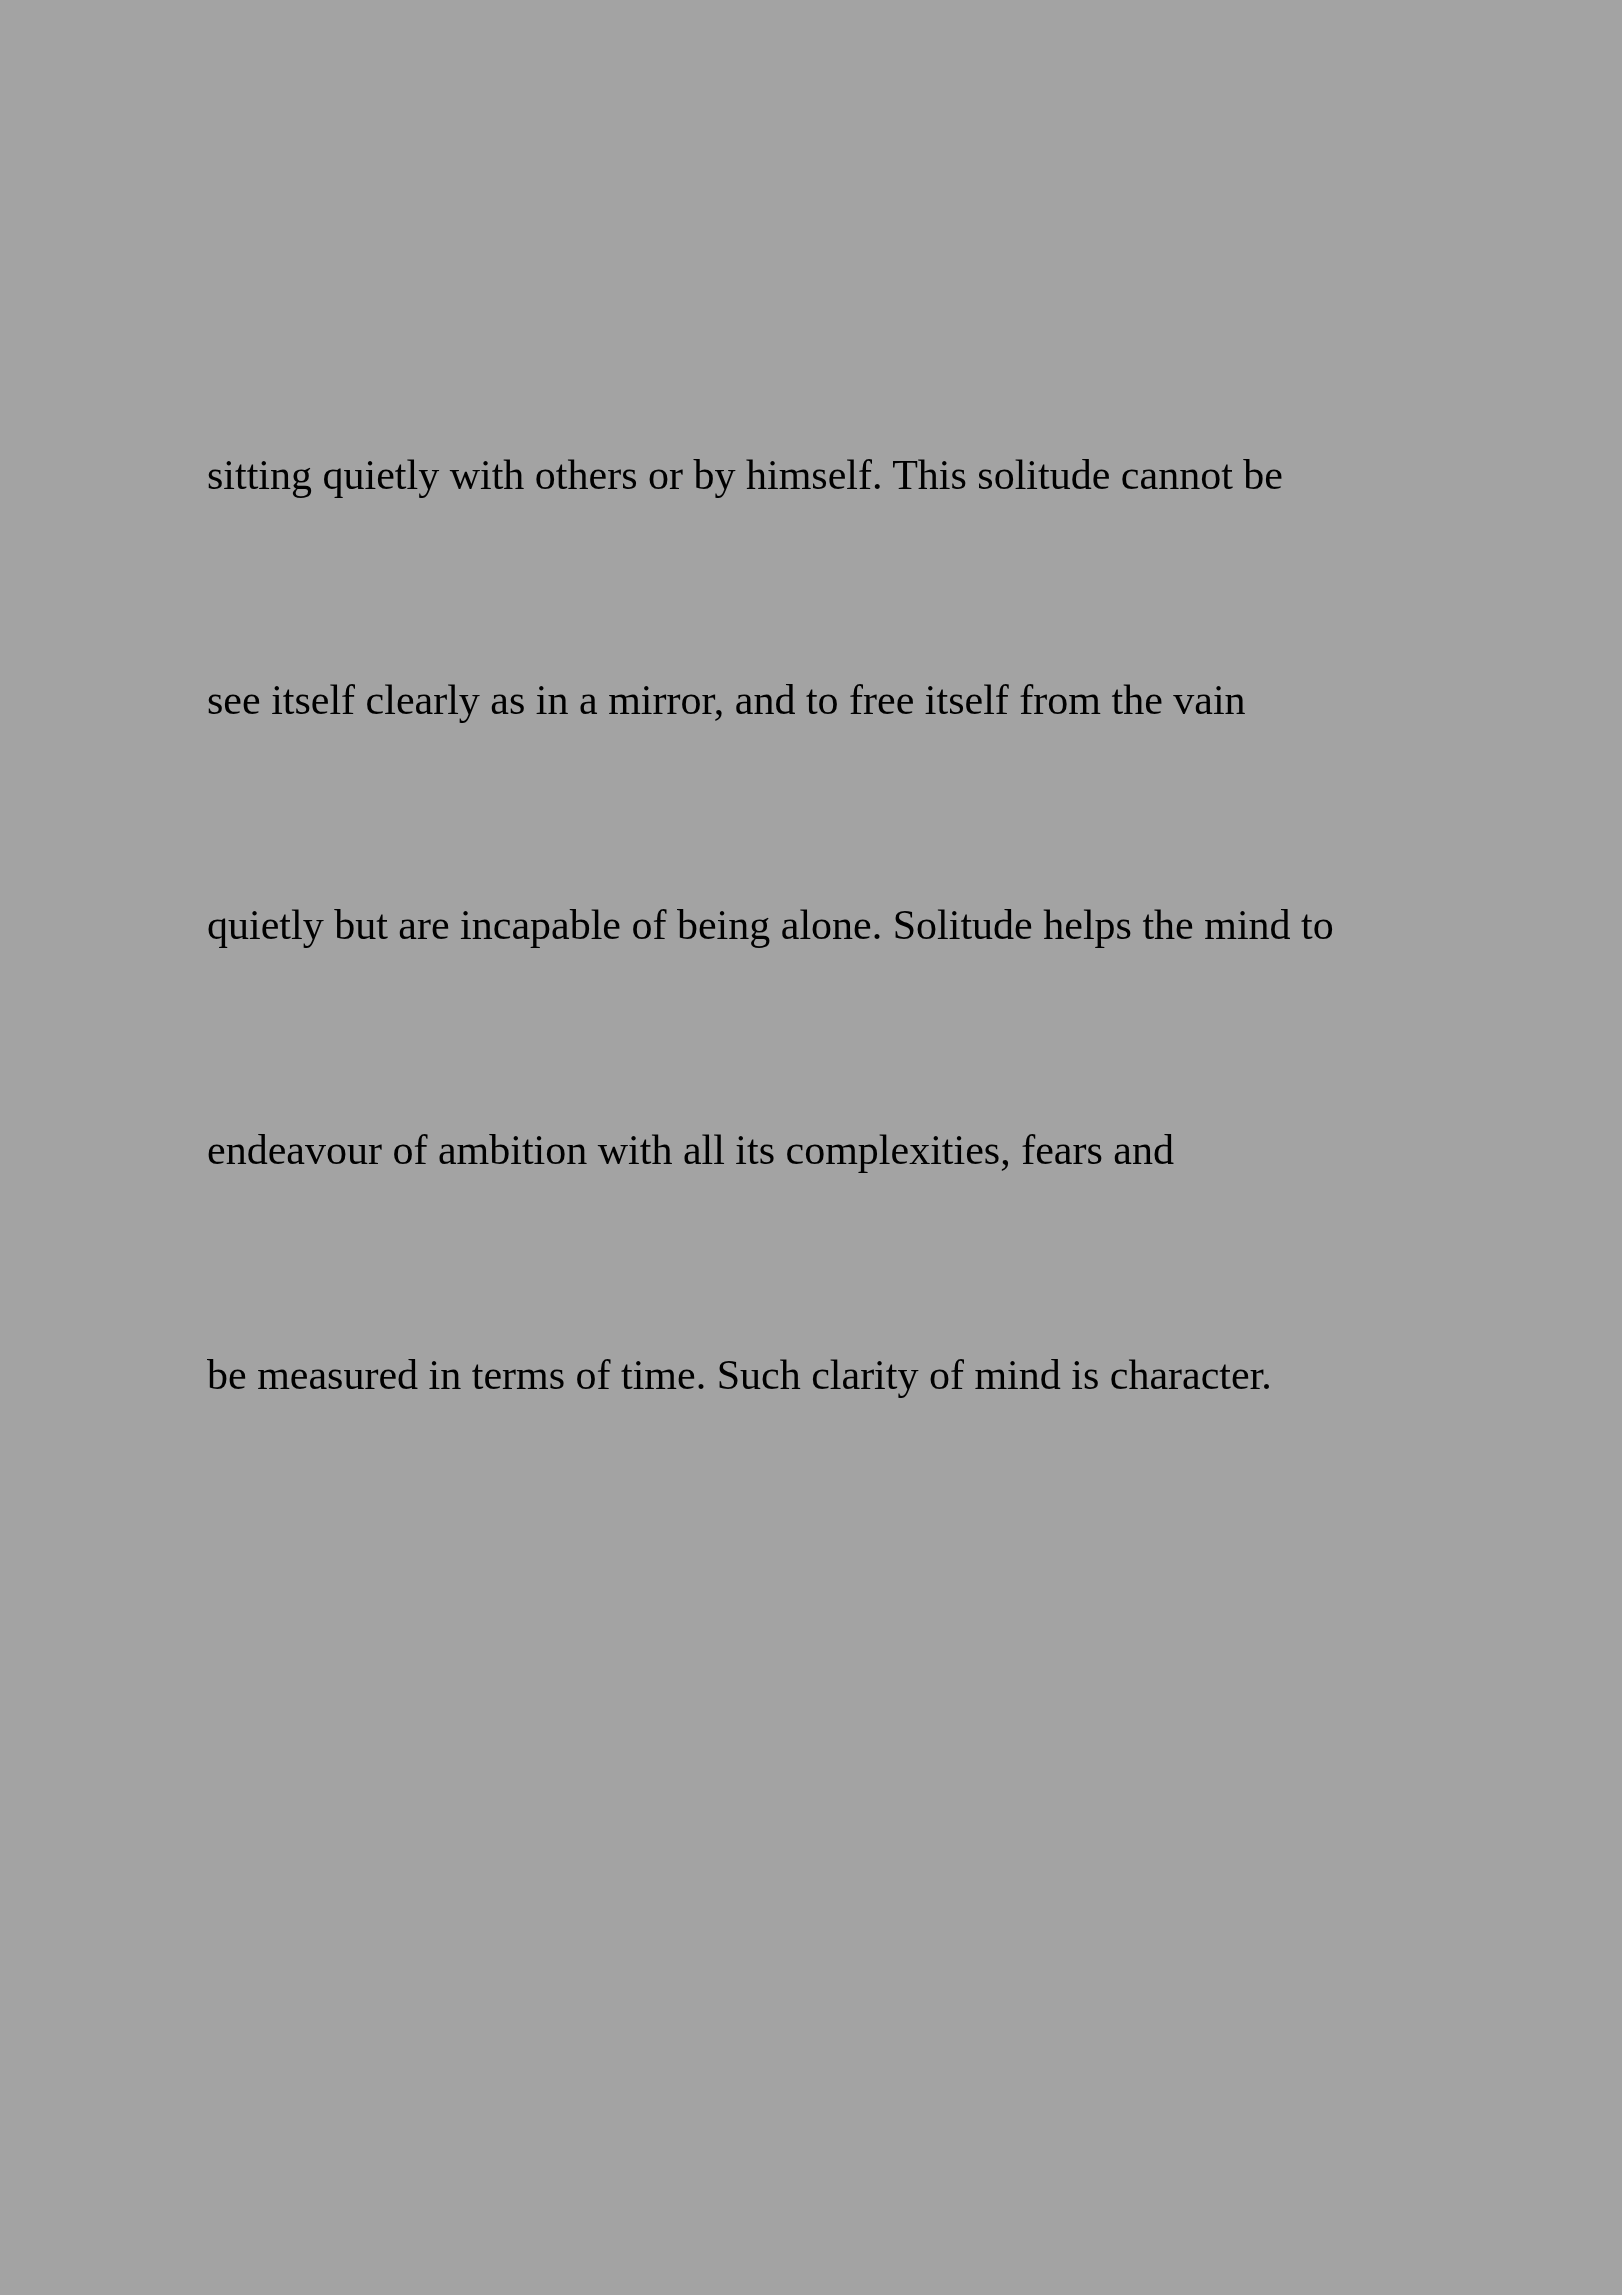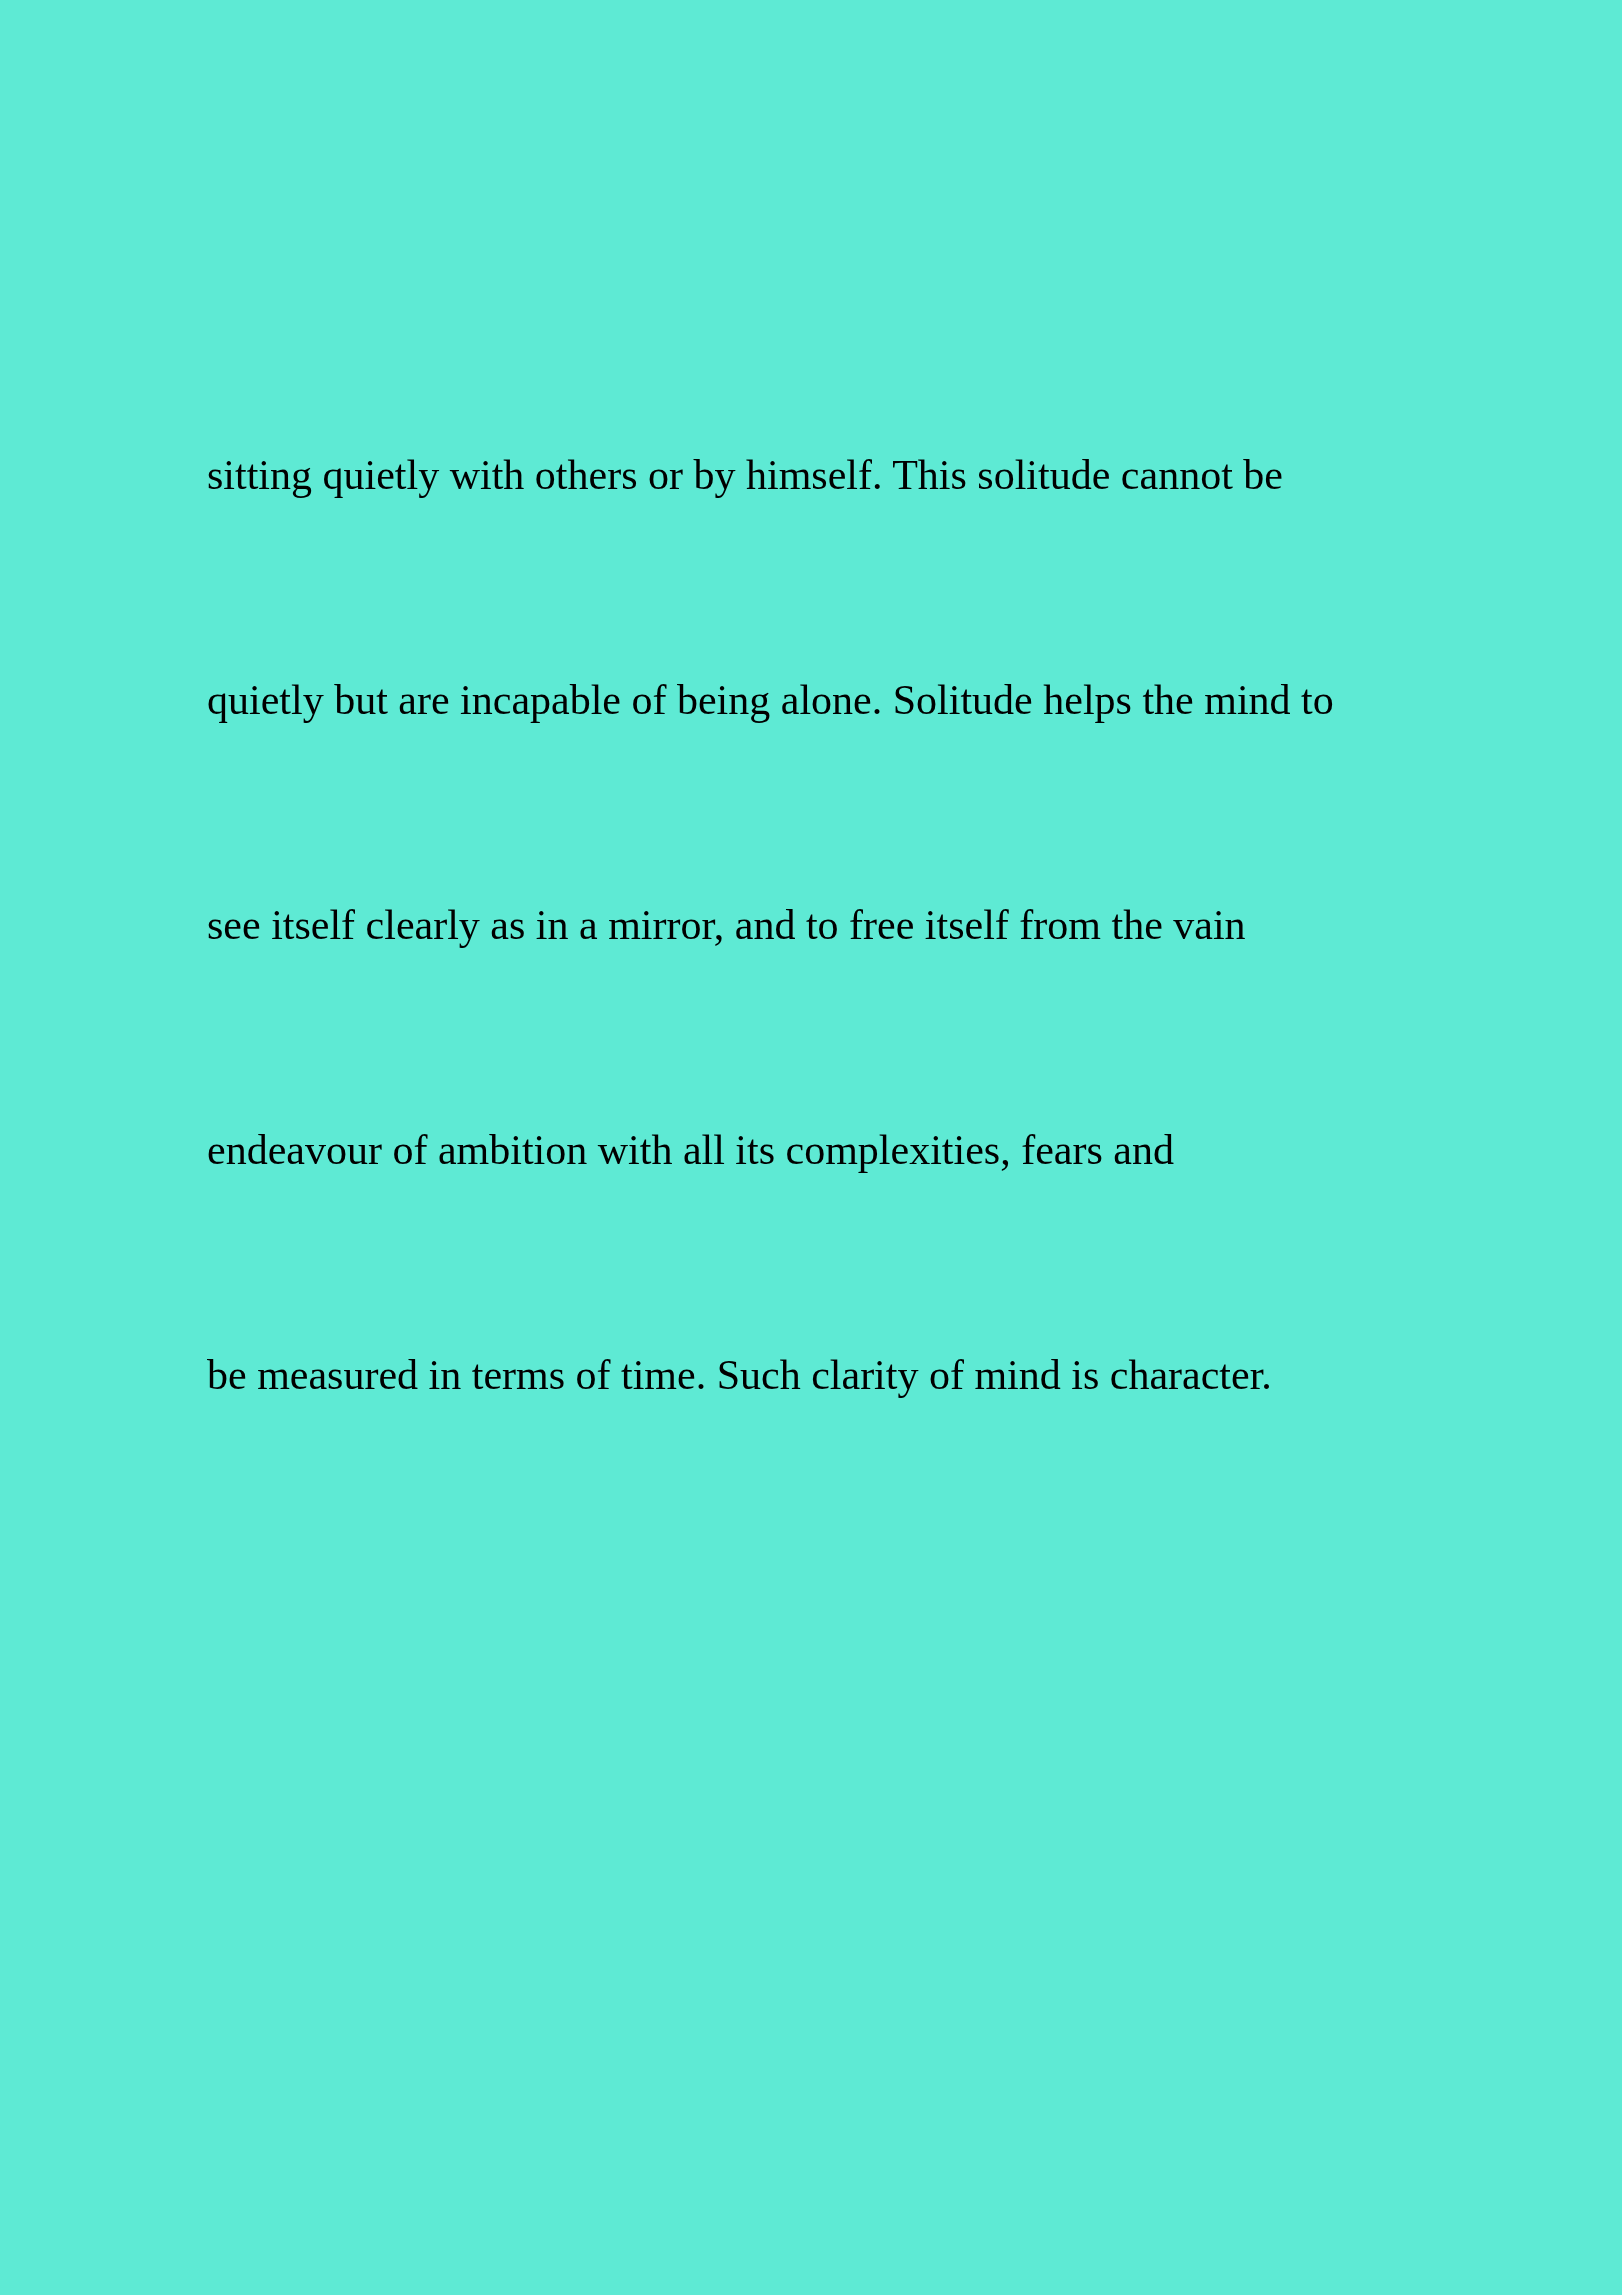--- a/index.html
+++ b/index.html
@@ -12,21 +12,21 @@
       height: 2295px;
       position: relative;
       overflow: hidden;
     }
     .page {
       position: absolute;
       left: 0;
       top: 0;
       width: 1622px;
       height: 2295px;
-      background: #5eead4;
+      background: #a3a3a3;
     }
     .text-block {
       position: absolute;
       left: 207px;
       top: 63px;
       width: 1243px;
       font-family: "Liberation Serif", "DejaVu Serif", serif;
       font-size: 42px;
       line-height: 75px;
       color: #000000;
@@ -38,22 +38,22 @@
     }
   </style>
 </head>
 <body>
 
 <div class="page">
   <div class="text-block">
     
     <div>
       <span class="line">sitting quietly with others or by himself. This solitude cannot be</span>
+      <span class="line">see itself clearly as in a mirror, and to free itself from the vain</span>
       <span class="line">quietly but are incapable of being alone. Solitude helps the mind to</span>
-      <span class="line">see itself clearly as in a mirror, and to free itself from the vain</span>
       <span class="line">endeavour of ambition with all its complexities, fears and</span>
       <span class="line">be measured in terms of time. Such clarity of mind is character.</span>
       
       
       
       
       
       
     </div>
     

